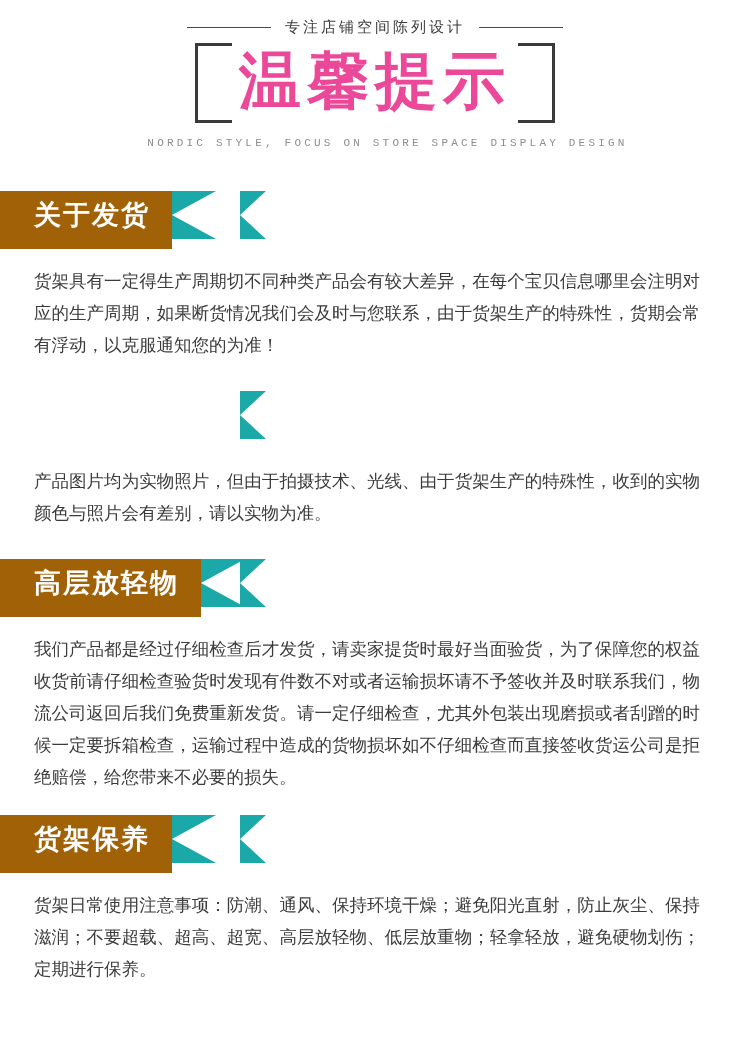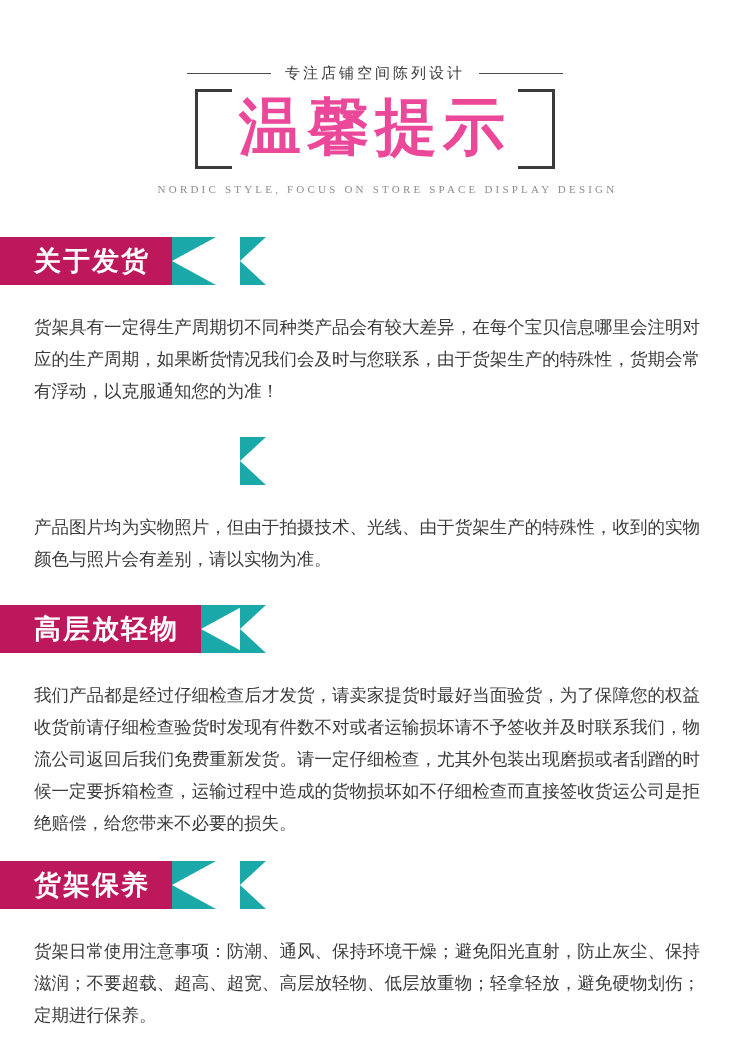--- a/index.html
+++ b/index.html
@@ -22,21 +22,20 @@
     width: 750px;
     padding-top: 18px;
     text-align: center;
   }
   .header-eyebrow-row {
     display: flex;
     align-items: center;
     justify-content: center;
     gap: 14px;
     margin-bottom: 6px;
-    margin-top: 46px;
   }
   .eyebrow-rule {
     width: 84px;
     height: 1px;
     background: #4a4a4a;
   }
   .header-eyebrow {
     font-size: 15px;
     letter-spacing: 3px;
     color: #3c3c3c;
@@ -73,47 +72,47 @@
     font-weight: bold;
     letter-spacing: 6px;
     color: #ec4899;
     font-family: "DejaVu Sans", "Liberation Sans", sans-serif;
   }
   .header-sub {
     margin-top: 14px;
     font-size: 11px;
     letter-spacing: 3.2px;
     color: #8d8d8d;
-    font-family: Liberation Serif, serif;
+    font-family: Liberation Mono, monospace;
     margin-left: 25px;
   }
 
   
   .sections {
     margin-top: 42px;
   }
   .section {
     position: relative;
   }
   .ribbon-wrap {
     position: relative;
     height: 48px;
     margin-left: 0;
   }
   .ribbon {
     position: relative;
     display: inline-block;
     height: 48px;
-    background: #be185d;
+    background: #a16207;
     color: #ffffff;
     font-size: 27px;
     font-weight: bold;
     letter-spacing: 2px;
     line-height: 48px;
-    padding: 0 22px 0 34px;
+    padding: 0 22px 10px 34px;
     font-family: "DejaVu Sans", "Liberation Sans", sans-serif;
   }
   .ribbon::after {
     content: "";
     position: absolute;
     right: -44px;
     top: 0;
     width: 0;
     height: 0;
     border-top: 24px solid #1aa8a8;

